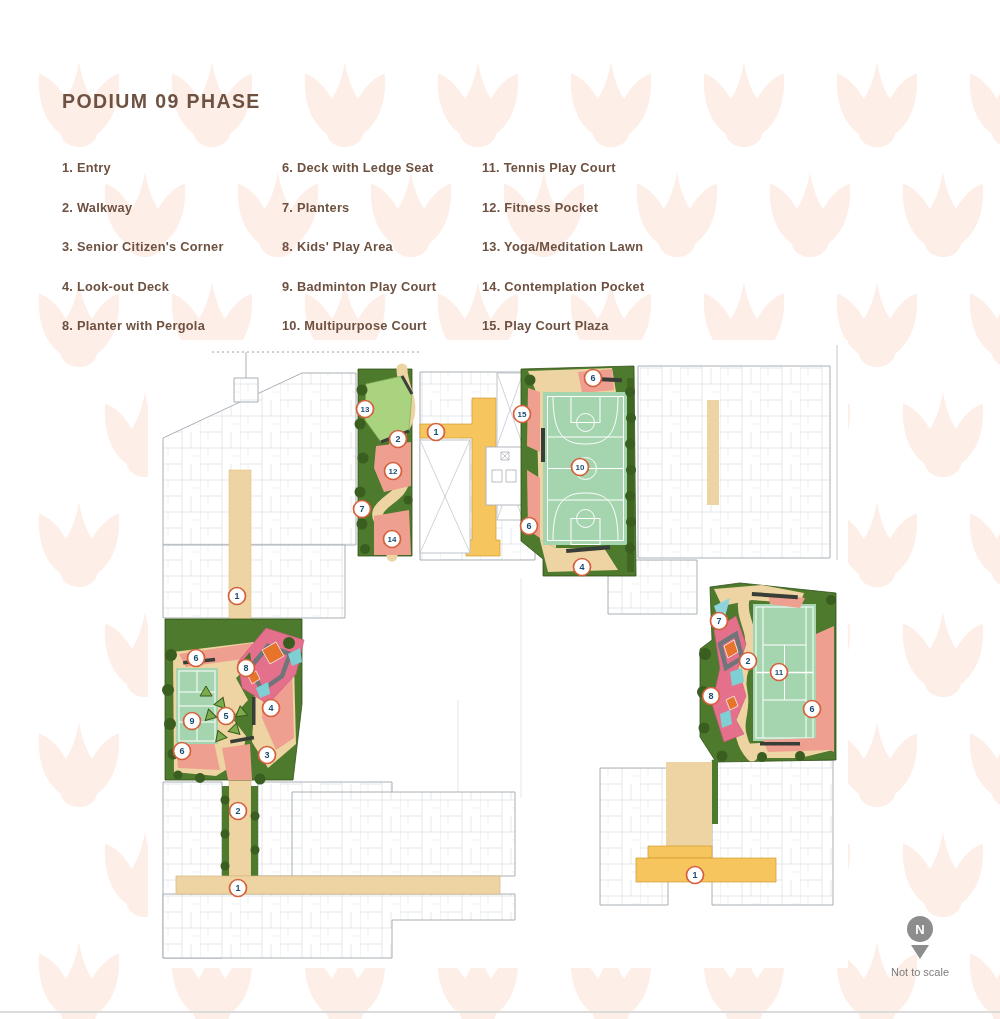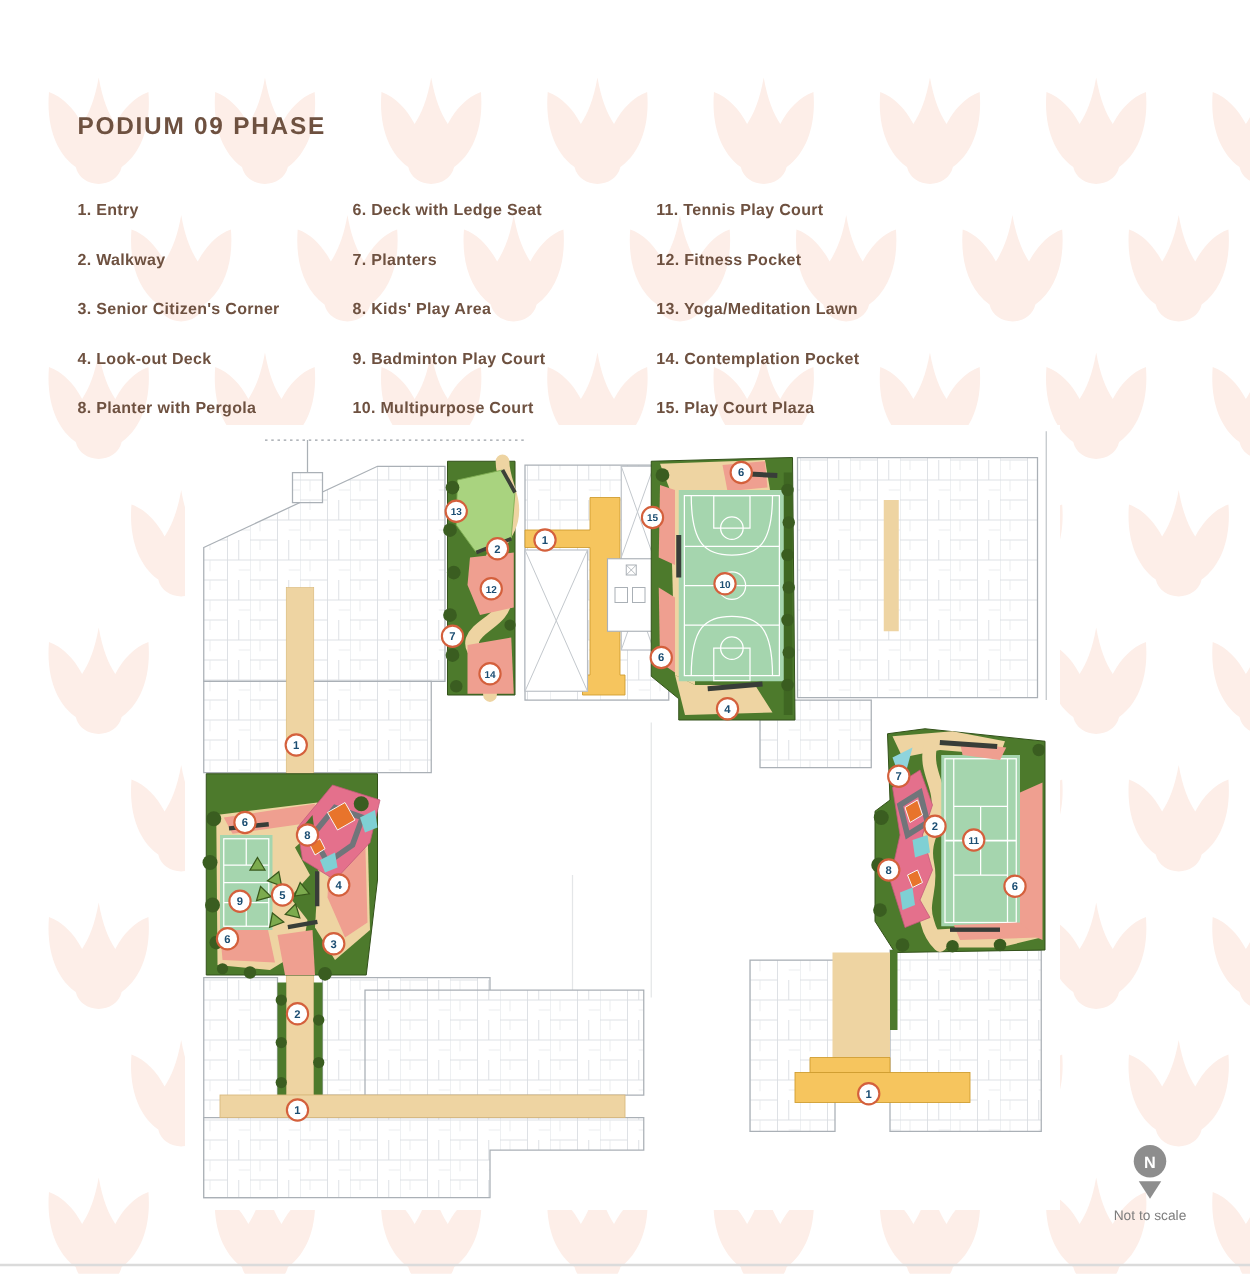--- a/index.html
+++ b/index.html
@@ -12,21 +12,21 @@
     position:absolute;left:62px;top:88px;z-index:3;
     color:#6e5140;font-size:19.5px;font-weight:600;letter-spacing:1.4px;line-height:27px;
   }
   .header b{font-weight:800;}
   .legend-col{
     position:absolute;top:160px;z-index:3;display:flex;flex-direction:column;gap:24.6px;
     color:#6e5140;font-size:12.8px;font-weight:700;letter-spacing:.25px;
   }
   #legend-col-0{left:62px;width:215px;}
   #legend-col-1{left:282px;width:195px;}
-  #legend-col-2{left:482px;width:220px;margin-left:43px;}
+  #legend-col-2{left:482px;width:220px;}
   .plan{position:absolute;left:148px;top:340px;z-index:2;}
   .north{position:absolute;left:855px;top:903px;z-index:2;}
   .bottom-line{position:absolute;left:0;right:0;top:1011px;height:2px;background:#dbdbdb;z-index:1;}
   .bldg{fill:url(#units);stroke:#aab0b6;stroke-width:1;}
   .amenbase{fill:#4d7a2c;stroke:#33511a;stroke-width:0.8;}
   .tan{fill:#eed4a2;}
   .salmon{fill:#ef9f90;}
   .courtg{fill:#a5d5ae;}
   .lines{stroke:#ffffff;fill:none;stroke-width:1;}
   .bench{fill:#383d38;}

